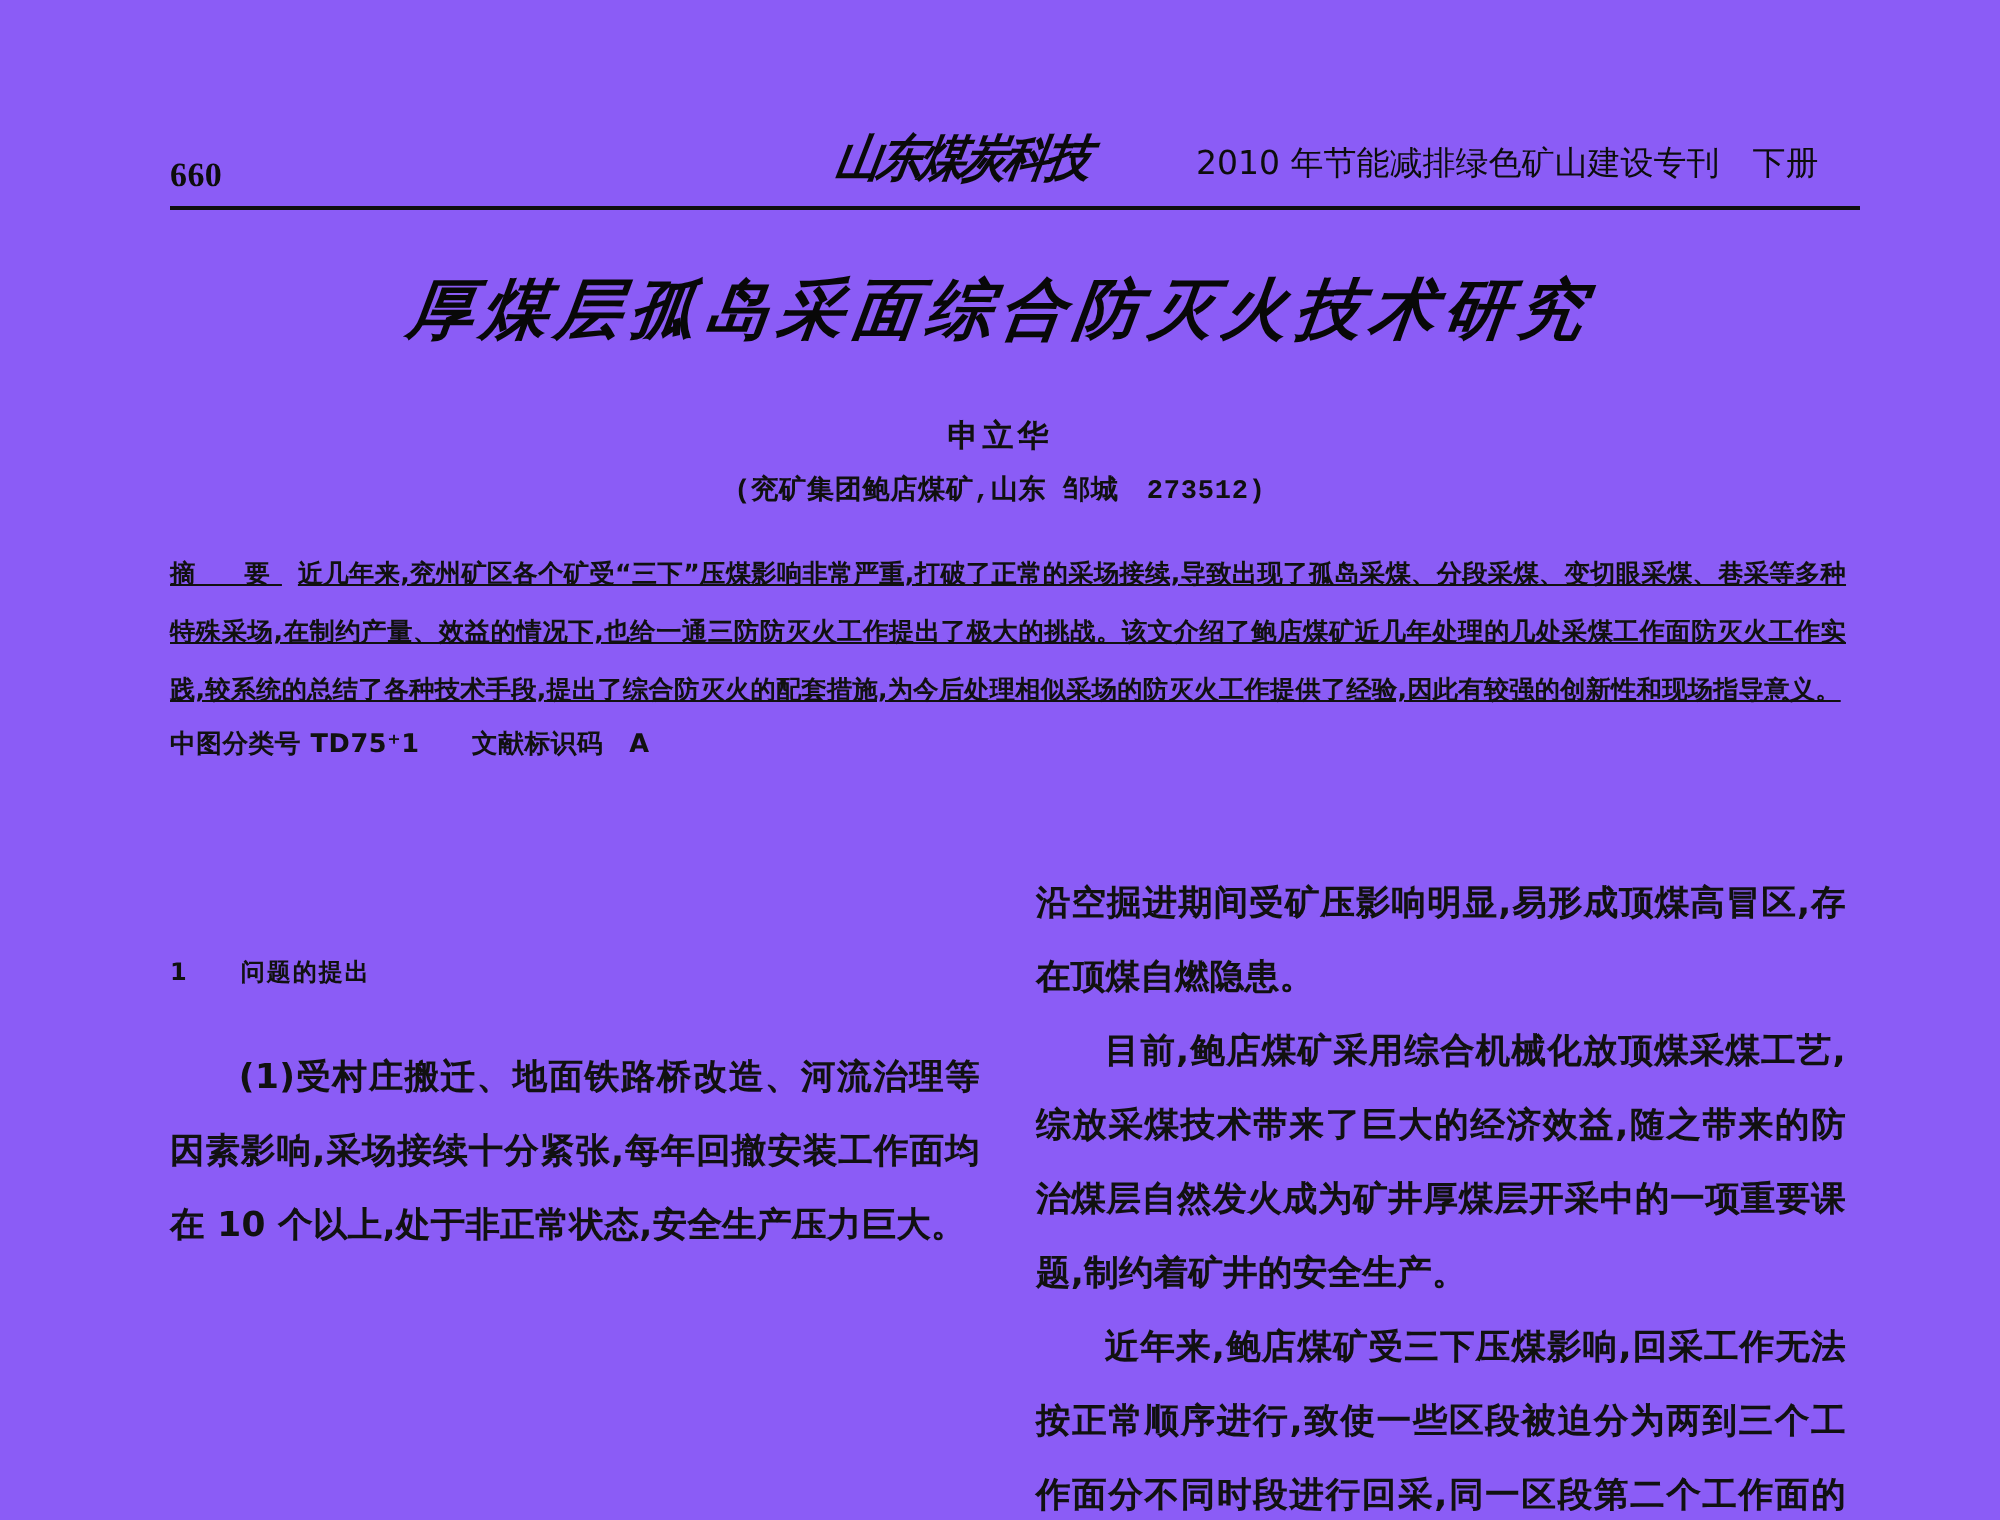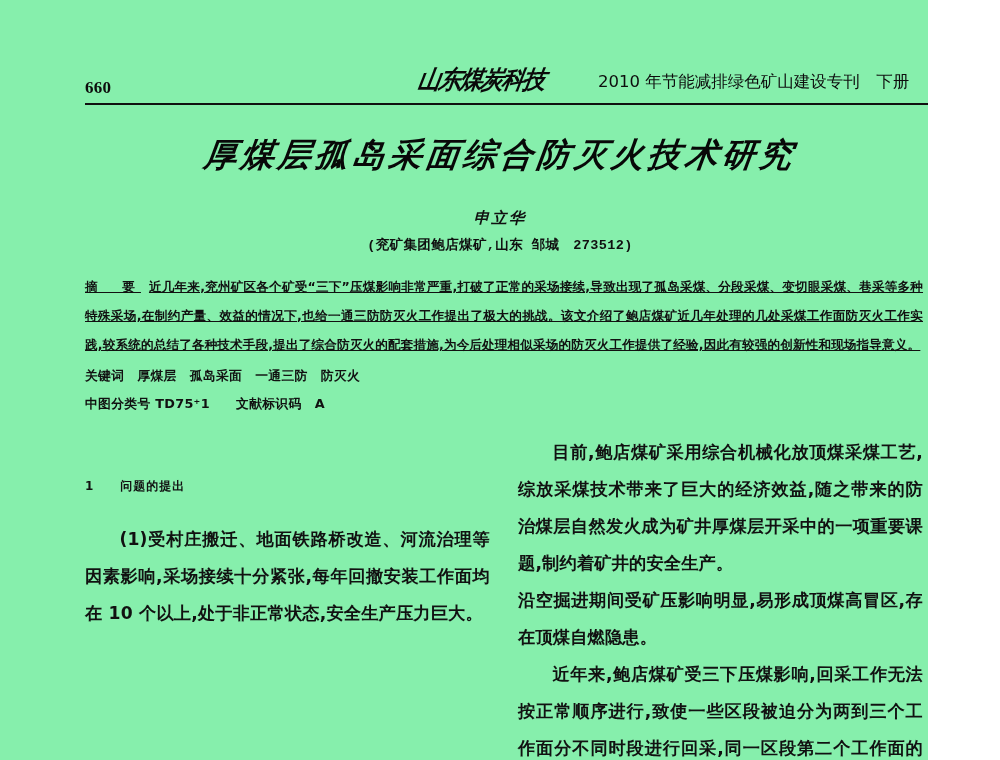--- a/index.html
+++ b/index.html
@@ -6,23 +6,23 @@
     margin: 0;
     padding: 0;
     background: #ffffff;
   }
   body {
     font-family: "Liberation Serif", "DejaVu Serif", serif;
     color: #111111;
   }
   #page {
     position: relative;
-    width: 928px;
+    width: 1000px;
     height: 760px;
-    background: #86efac;
+    background: #8b5cf6;
     overflow: hidden;
   }
 
   
   .running-head {
     position: absolute;
     left: 85px;
     top: 62px;
     width: 845px;
     height: 40px;
@@ -91,21 +91,20 @@
     position: absolute;
     left: 0;
     top: 208px;
     width: 1000px;
     text-align: center;
     font-family: "DejaVu Sans", "Liberation Sans", sans-serif;
     font-size: 15.5px;
     font-weight: 700;
     letter-spacing: 2px;
     color: #101010;
-    font-style: italic;
   }
   .affiliation {
     position: absolute;
     left: 0;
     top: 236px;
     width: 1000px;
     text-align: center;
     font-family: Liberation Mono, monospace;
     font-size: 13.5px;
     font-weight: 700;
@@ -190,29 +189,28 @@
     <div class="issue-line">2010 年节能减排绿色矿山建设专刊　下册</div>
   </div>
   <div class="head-rule"></div>
 
   <div class="article-title">厚煤层孤岛采面综合防灭火技术研究</div>
   <div class="author">申立华</div>
   <div class="affiliation">(兖矿集团鲍店煤矿,山东 邹城　273512)</div>
 
   <div class="abstract-block">
     <div class="abstract-body"><span class="abstract-label">摘　要</span><span>近几年来,兖州矿区各个矿受“三下”压煤影响非常严重,打破了正常的采场接续,导致出现了孤岛采煤、分段采煤、变切眼采煤、巷采等多种特殊采场,在制约产量、效益的情况下,也给一通三防防灭火工作提出了极大的挑战。该文介绍了鲍店煤矿近几年处理的几处采煤工作面防灭火工作实践,较系统的总结了各种技术手段,提出了综合防灭火的配套措施,为今后处理相似采场的防灭火工作提供了经验,因此有较强的创新性和现场指导意义。</span></div>
-    <div class="keywords-line">关键词　厚煤层　孤岛采面　一通三防　防灭火</div>
     <div class="class-line">中图分类号 TD75⁺1　　文献标识码　A</div>
   </div>
 
   <div class="col col-left">
     <div class="section-head">1　　问题的提出</div>
     <p class="body-para">(1)受村庄搬迁、地面铁路桥改造、河流治理等因素影响,采场接续十分紧张,每年回撤安装工作面均在 10 个以上,处于非正常状态,安全生产压力巨大。</p>
 
   </div>
 
   <div class="col col-right">
+    <p class="body-para no-indent">沿空掘进期间受矿压影响明显,易形成顶煤高冒区,存在顶煤自燃隐患。</p>
     <p class="body-para">目前,鲍店煤矿采用综合机械化放顶煤采煤工艺,综放采煤技术带来了巨大的经济效益,随之带来的防治煤层自然发火成为矿井厚煤层开采中的一项重要课题,制约着矿井的安全生产。</p>
-    <p class="body-para no-indent">沿空掘进期间受矿压影响明显,易形成顶煤高冒区,存在顶煤自燃隐患。</p>
     <p class="body-para">近年来,鲍店煤矿受三下压煤影响,回采工作无法按正常顺序进行,致使一些区段被迫分为两到三个工作面分不同时段进行回采,同一区段第二个工作面的布置,往往需先启封第一个工作面未回采顺槽,沿第一个工作面的停采线老空区掘进新切眼,切眼到位后,沿相邻区段已回采工作面采空区沿空掘进另一顺槽,造</p>
   </div>
 
 </div>
 
 </body></html>

